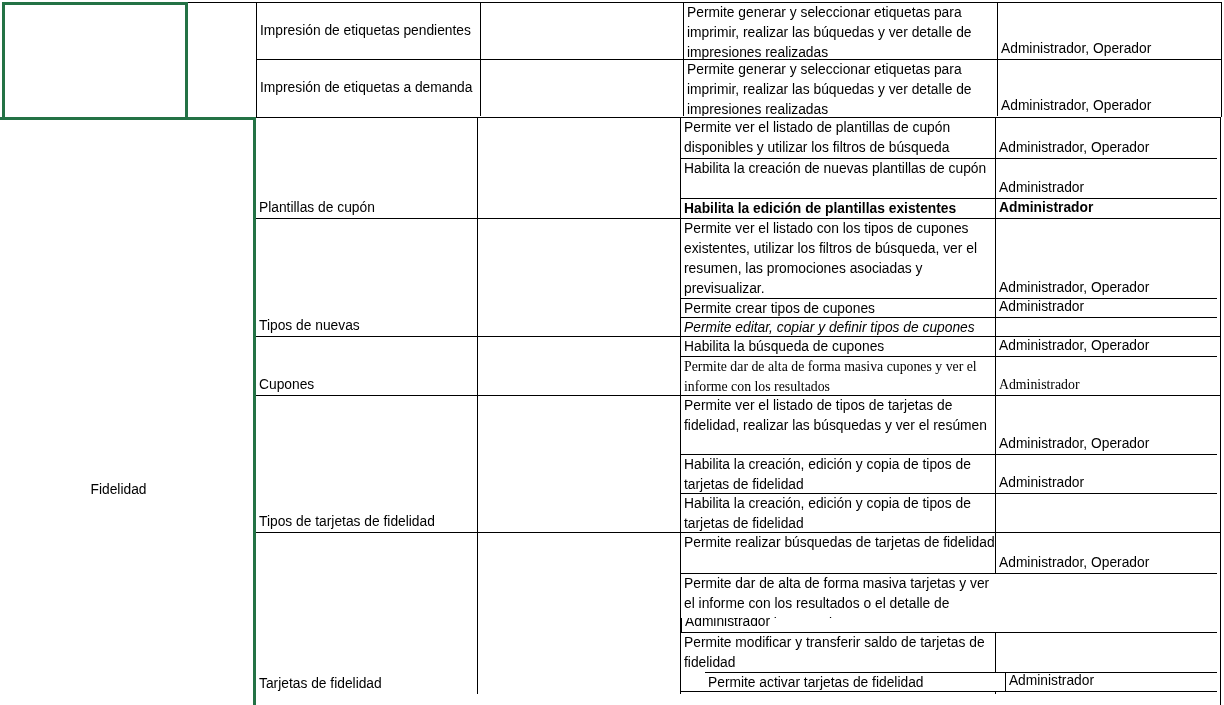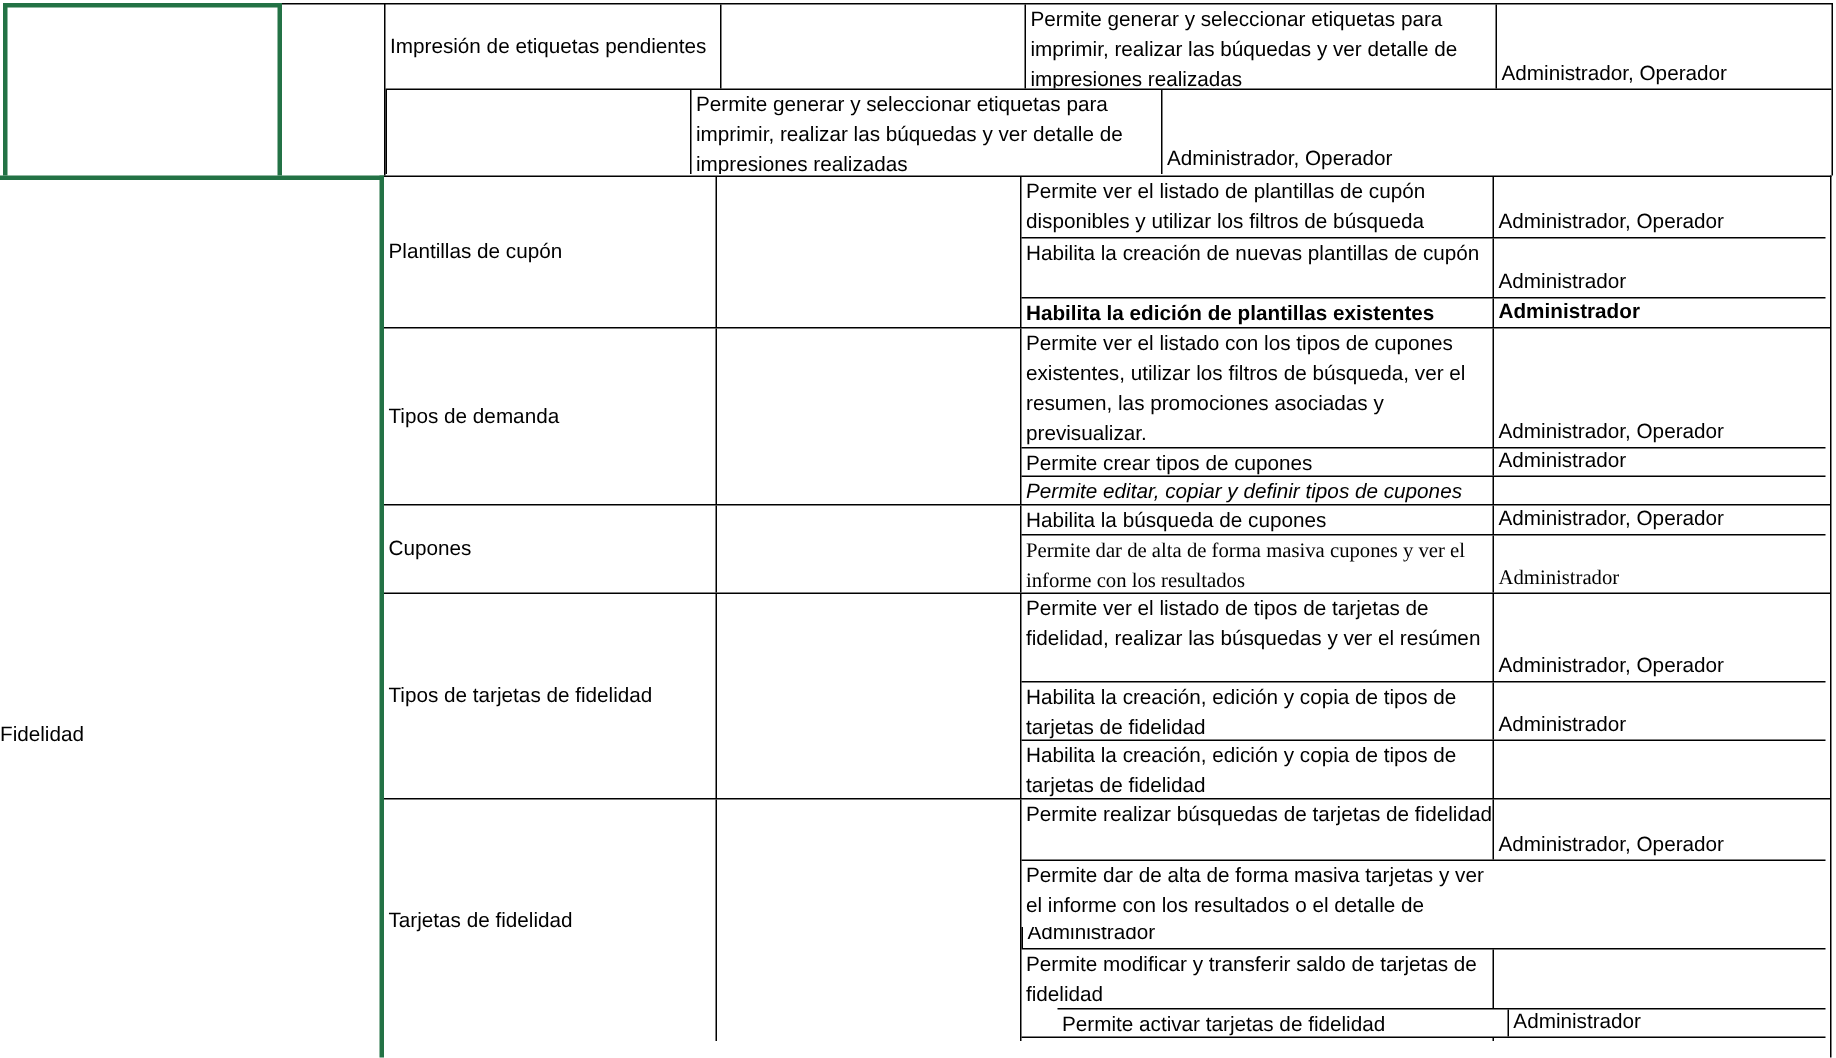--- a/index.html
+++ b/index.html
@@ -20,26 +20,26 @@
   .trow + .trow{border-top:1px solid #000;}
   .trow .c2{width:223px;display:flex;align-items:center;padding-left:3px;overflow:hidden;}
   .trow .c3{width:203px;border-left:1px solid #000;}
   .trow .c4{width:314px;border-left:1px solid #000;padding-left:3px;overflow:hidden;}
   .trow .c5{width:223px;border-left:1px solid #000;display:flex;align-items:flex-end;
     padding-left:3px;overflow:hidden;}
   
   .bottom-section{display:flex;height:588px;}
   .fid-cell{width:256px;border-top:3px solid var(--green);
     border-right:3px solid var(--green);position:relative;}
-  .fid-label{position:absolute;top:360px;left:0;right:16px;text-align:left;}
+  .fid-label{position:absolute;top:360px;left:0;right:16px;text-align:center;}
   .groups{width:965px;border-top:1px solid #000;border-right:1px solid #000;
     display:flex;flex-direction:column;overflow:hidden;}
   .group{display:flex;}
   .group + .group{border-top:1px solid #000;}
-  .gc2{width:221px;display:flex;align-items:center;padding-left:3px;overflow:hidden;}
+  .gc2{width:221px;display:flex;align-items:flex-end;padding-left:3px;overflow:hidden;}
   .gc3{width:203px;border-left:1px solid #000;}
   .rows{width:537px;border-left:1px solid #000;display:flex;flex-direction:column;}
   .row{display:flex;}
   .row + .row{border-top:1px solid #000;}
   .rd{width:314px;padding-left:3px;overflow:hidden;}
   .rr{width:222px;border-left:1px solid #000;display:flex;align-items:flex-end;
     padding-left:3px;overflow:hidden;}
 </style>
 </head>
 <body>
@@ -54,20 +54,23 @@
           <div class="c2">
             <span>Impresión de etiquetas pendientes</span>
           </div>
           <div class="c3"></div>
           <div class="c4"><span>Permite generar y seleccionar etiquetas para imprimir, realizar las búquedas y ver detalle de impresiones realizadas</span></div>
           <div class="c5">
             <span>Administrador, Operador</span>
           </div>
         </div>
         <div class="trow" style="height: 57px;">
+          <div class="c2">
+            <span>Impresión de etiquetas a demanda</span>
+          </div>
           <div class="c3"></div>
           <div class="c4"><span>Permite generar y seleccionar etiquetas para imprimir, realizar las búquedas y ver detalle de impresiones realizadas</span></div>
           <div class="c5">
             <span>Administrador, Operador</span>
           </div>
         </div>
       </div>
   </div>
 
   <div class="bottom-section">
@@ -96,21 +99,21 @@
             <div class="row" style="height: 20px; font-weight: bold;">
               <div class="rd"><span>Habilita la edición de plantillas existentes</span></div>
               <div class="rr">
                 <span>Administrador</span>
               </div>
             </div>
           </div>
         </div>
         <div class="group">
           <div class="gc2">
-            <span>Tipos de demanda</span>
+            <span>Tipos de nuevas</span>
           </div>
           <div class="gc3"></div>
           <div class="rows">
             <div class="row" style="height: 79px;">
               <div class="rd"><span>Permite ver el listado con los tipos de cupones existentes, utilizar los filtros de búsqueda, ver el resumen, las promociones asociadas y previsualizar.</span></div>
               <div class="rr">
                 <span>Administrador, Operador</span>
               </div>
             </div>
             <div class="row" style="height: 19px;">

